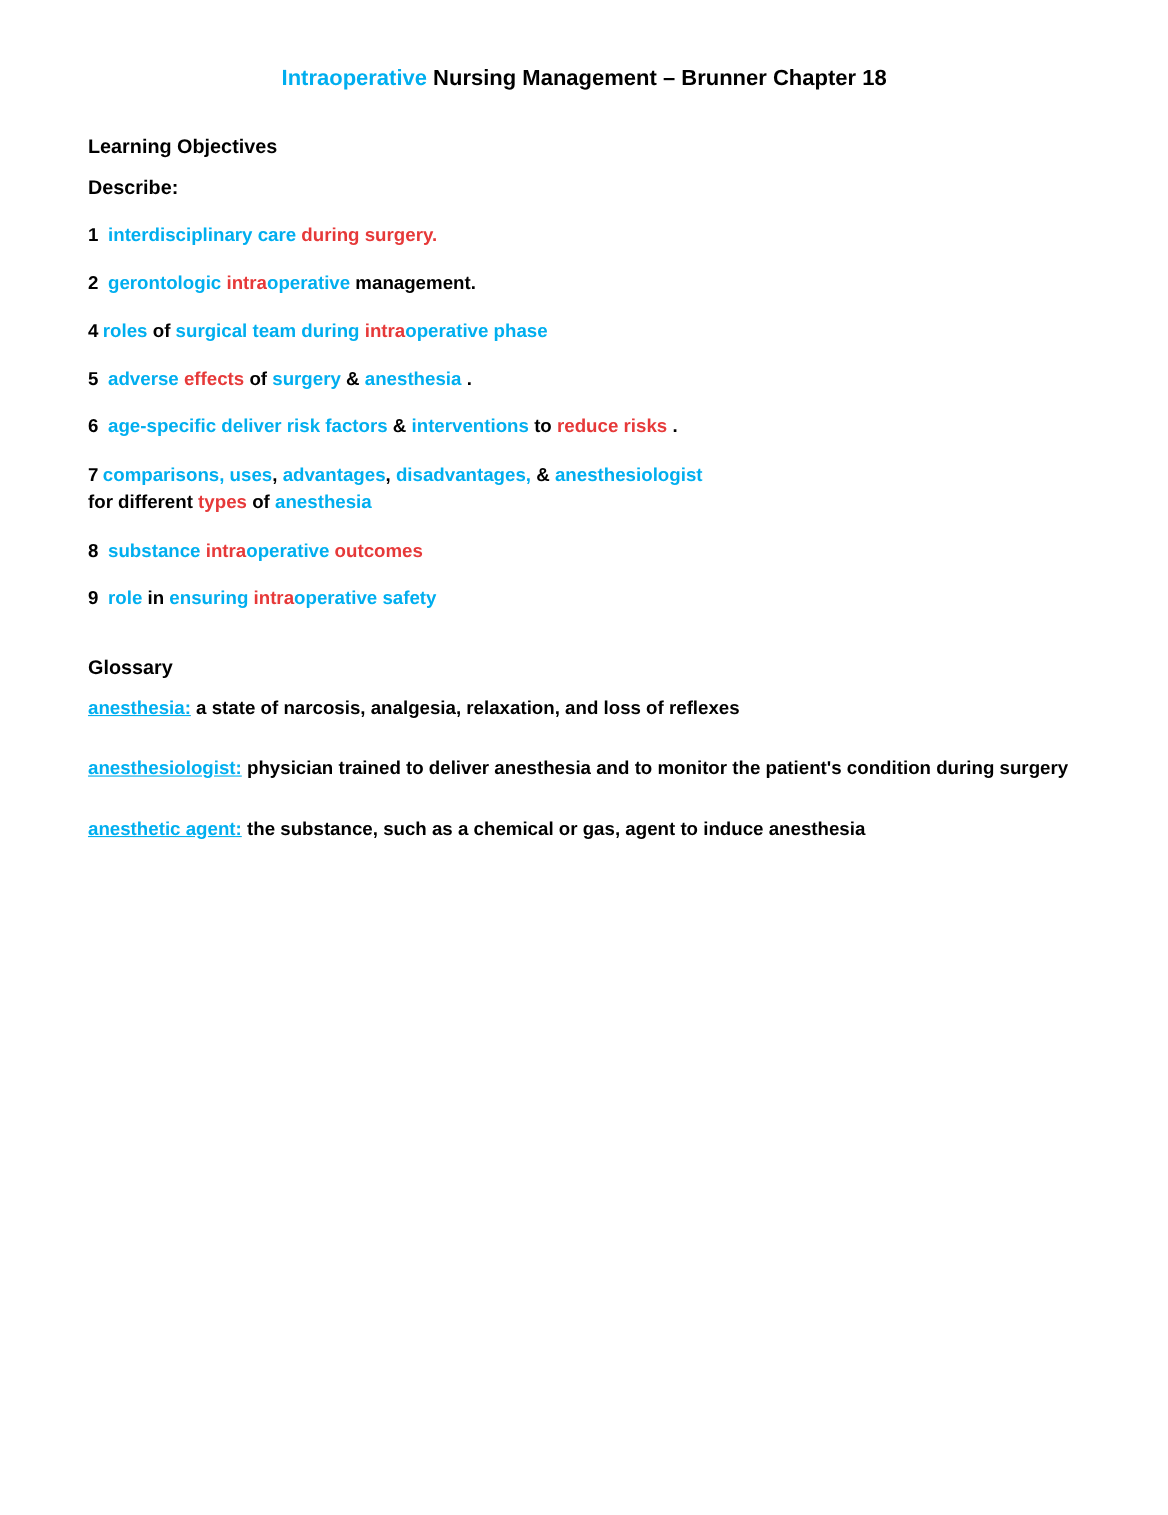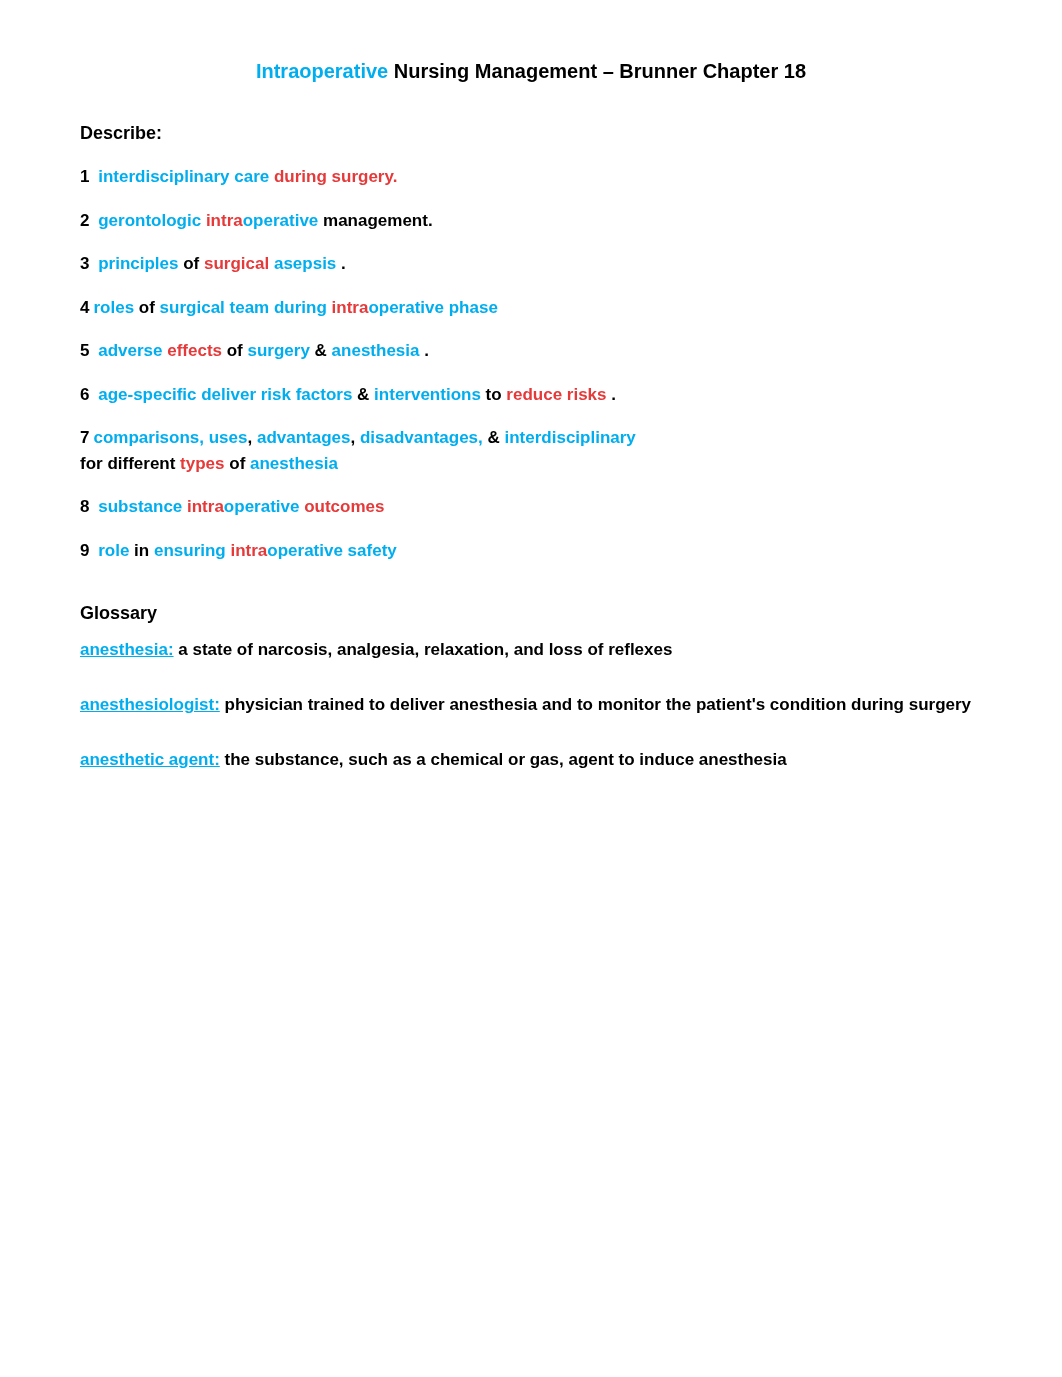--- a/index.html
+++ b/index.html
@@ -97,43 +97,36 @@
 </head>
 <body>
 
 <div class="title-section">
   <span class="title-text">
     <span class="cyan">Intraoperative</span><span> Nursing Management – Brunner Chapter 18</span>
   </span>
 </div>
 
 <div class="objectives-section">
+  <div class="section-heading">Learning Objectives</div>
   <div class="describe-heading">Describe:</div>
 
   <div class="objective-item">
     <span class="num">1</span>
     <span class="cyan">interdisciplinary care </span>
     <span class="red"> during surgery.</span>
   </div>
 
   <div class="objective-item">
     <span class="num">2</span>
     <span class="cyan">gerontologic </span>
     <span class="red">intra</span><span class="cyan">operative</span>
     <span> management.</span>
   </div>
 
-  <div class="objective-item">
-    <span class="num">3</span>
-    <span class="cyan">principles </span>
-    <span>of </span>
-    <span class="red">surgical </span>
-    <span class="cyan">asepsis</span>
-    <span>.</span>
-  </div>
 
   <div class="objective-item">
     <span class="num">4</span><span class="cyan">roles </span>
     <span>of  </span>
     <span class="cyan">surgical team  during  </span>
     <span class="red">intra</span><span class="cyan">operative phase</span>
   </div>
 
   <div class="objective-item">
     <span class="num">5</span>
@@ -150,21 +143,21 @@
     <span class="num">6</span>
     <span class="cyan">  age</span><span class="cyan">-specific deliver risk factors </span>
     <span>&amp; </span>
     <span class="cyan">interventions </span>
     <span>to </span>
     <span class="red">reduce  risks</span>
     <span>.</span>
   </div>
 
   <div class="objective-item">
-    <span class="num">7</span><span class="cyan">comparisons, uses</span><span>, </span><span class="cyan">advantages</span><span>, </span><span class="cyan">disadvantages,</span><span> &amp; </span><span class="cyan">interdisciplinary</span><br>
+    <span class="num">7</span><span class="cyan">comparisons, uses</span><span>, </span><span class="cyan">advantages</span><span>, </span><span class="cyan">disadvantages,</span><span> &amp; </span><span class="cyan">anesthesiologist</span><br>
     <span>for different </span><span class="red">types </span><span>of </span><span class="cyan">anesthesia</span>
   </div>
 
   <div class="objective-item">
     <span class="num">8</span>
     <span class="cyan">  substance </span>
     <span class="red">intra</span><span class="cyan">operative </span>
     <span class="red">outcomes</span>
   </div>
 

